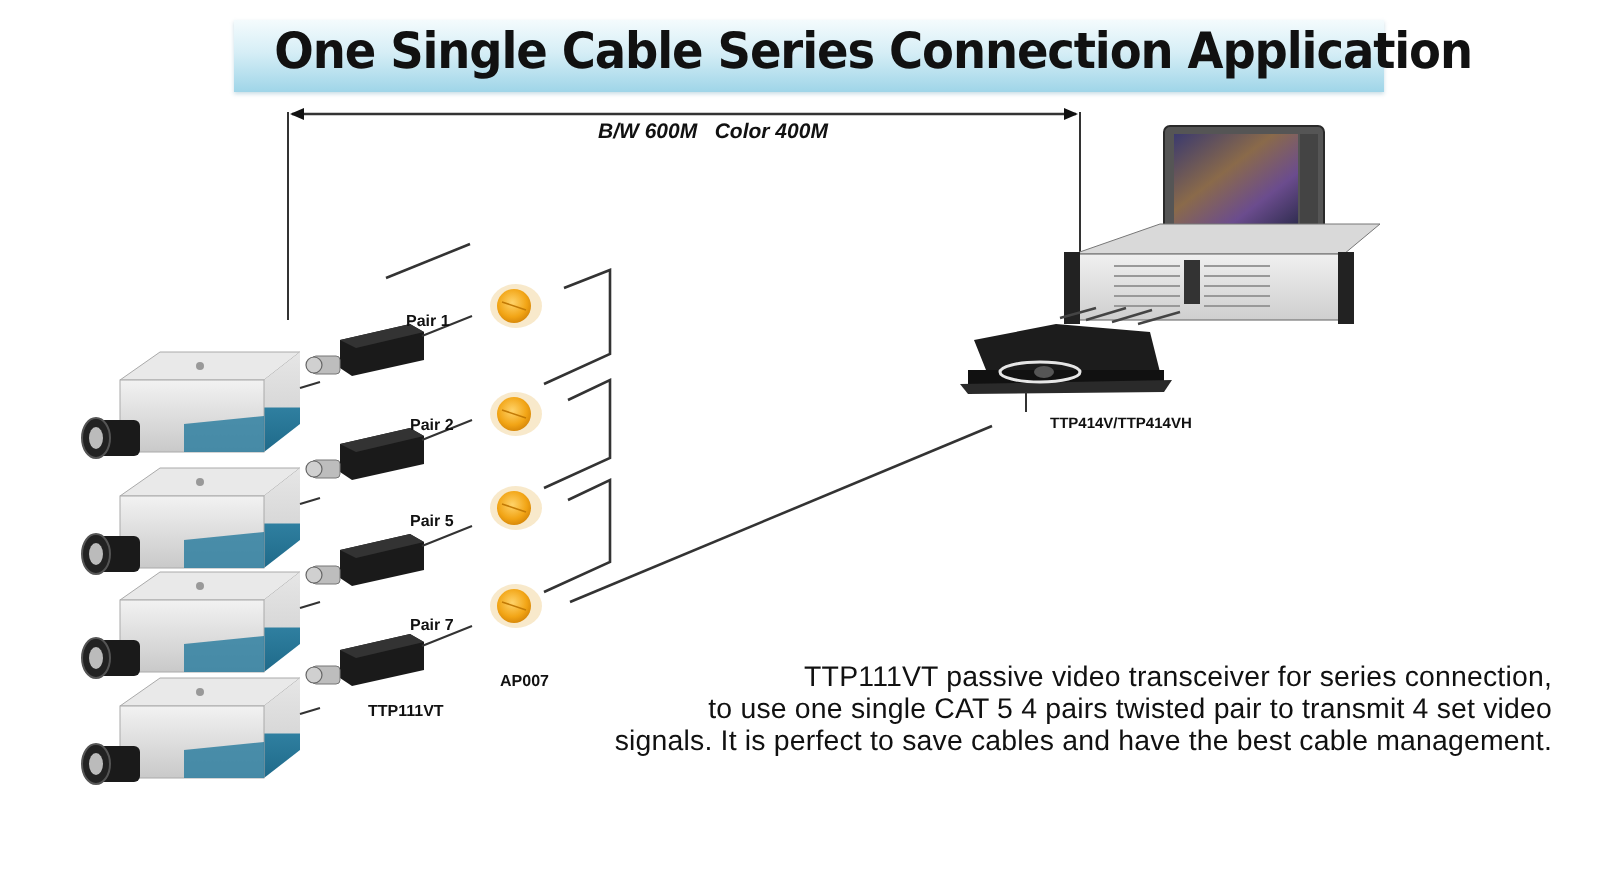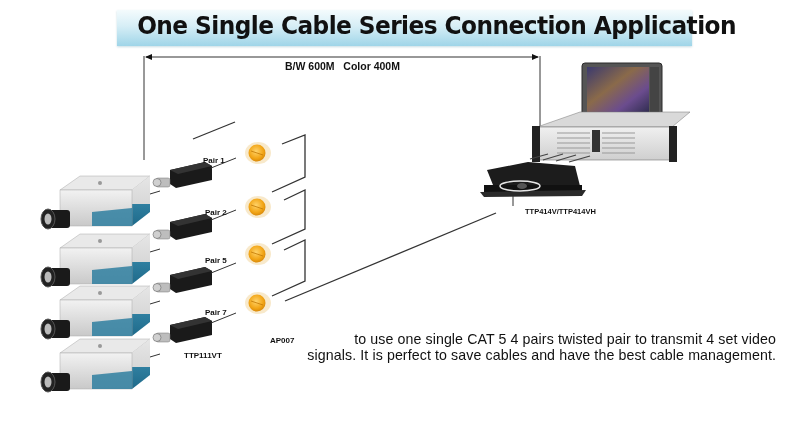--- a/index.html
+++ b/index.html
@@ -8,21 +8,21 @@
     position: absolute; left: 117px; top: 10px; width: 575px; height: 36px;
     background: linear-gradient(to bottom, #f4fbfd 0%, #d6eef6 45%, #9fd5e8 100%);
     box-shadow: 0 1px 2px rgba(120,170,190,0.4);
   }
   .banner-title {
     position: absolute; left: 0; right: 0; top: 1px; text-align: center;
     font-family: "DejaVu Sans", sans-serif; font-weight: bold; font-size: 25px;
     letter-spacing: -0.6px; color: #111; transform: scaleX(0.93); white-space: nowrap;
   }
   .dim-label {
-    position: absolute; left: 285px; top: 60px; font-weight: bold; font-size: 10.5px; color: #111; white-space: nowrap;
+    position: absolute; left: 299px; top: 60px; font-weight: bold; font-size: 10.5px; color: #111; white-space: nowrap; font-style: italic;
   }
   .lbl { position: absolute; font-weight: bold; font-size: 8px; color: #111; white-space: nowrap; }
   .desc {
     position: absolute; right: 24px; top: 331px; text-align: right; font-size: 14.2px;
     line-height: 16px; color: #111; letter-spacing: 0.1px;
   }
   .desc div { white-space: nowrap; }
   svg.scene { position: absolute; left: 0; top: 0; }
 </style>
 </head>
@@ -226,19 +226,20 @@
   </g>
 </svg>
 
 <div class="dim-label" style="white-space:pre">B/W 600M   Color 400M</div>
 
 <div class="lbl" style="left:203px;top:156px;">Pair 1</div>
 <div class="lbl" style="left:205px;top:208px;">Pair 2</div>
 <div class="lbl" style="left:205px;top:256px;">Pair 5</div>
 <div class="lbl" style="left:205px;top:308px;">Pair 7</div>
 <div class="lbl" style="left:184px;top:351px;">TTP111VT</div>
-<div class="lbl" style="left:250px;top:336px;margin-left:20px;">AP007</div>
+<div class="lbl" style="left:250px;top:336px;">AP007</div>
 <div class="lbl" style="left:525px;top:207px;font-size:7.5px;">TTP414V/TTP414VH</div>
 
 <div class="desc">
+  <div>TTP111VT passive video transceiver for series connection,</div>
   <div>to use one single CAT 5 4 pairs twisted pair to transmit 4 set video</div>
   <div>signals. It is perfect to save cables and have the best cable management.</div>
 </div>
 
 </body></html>

